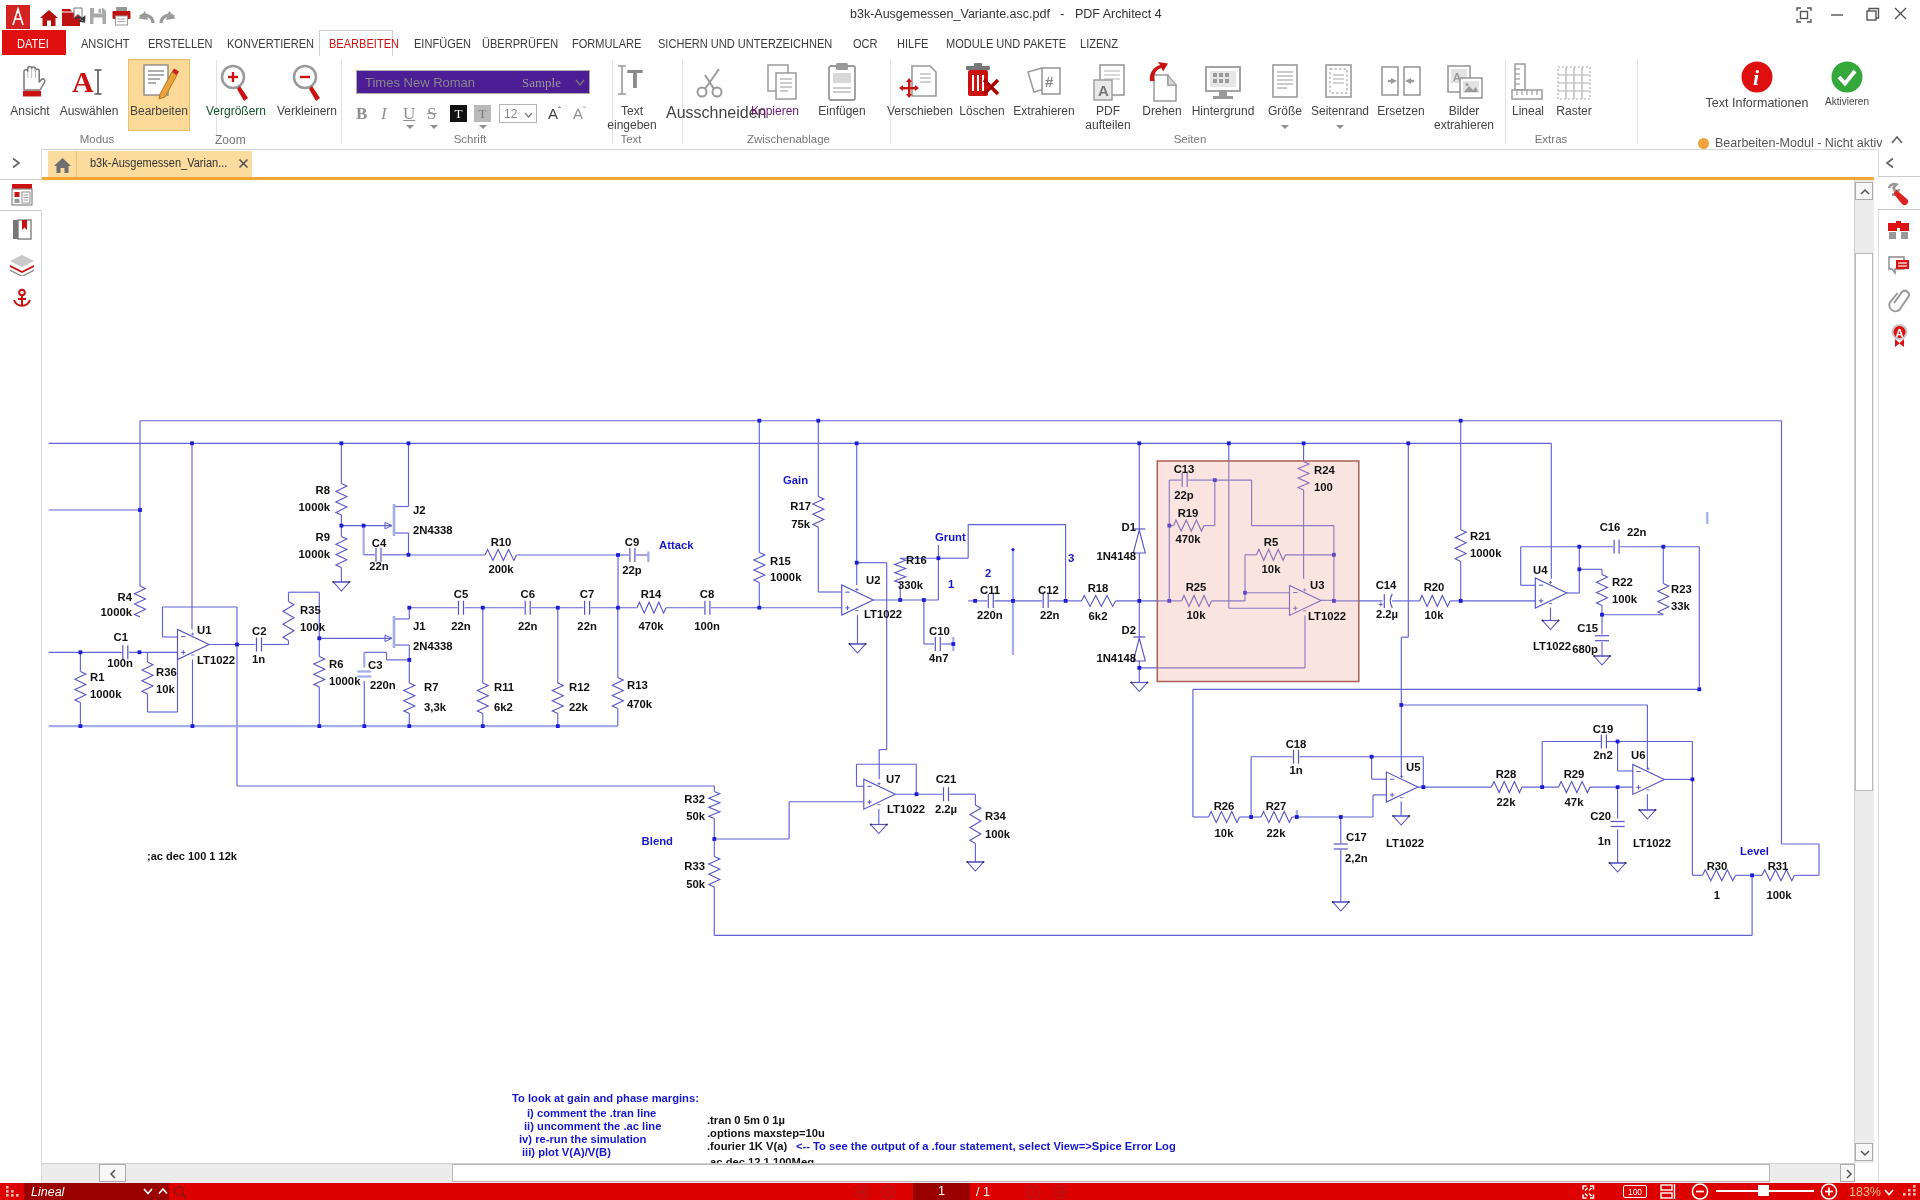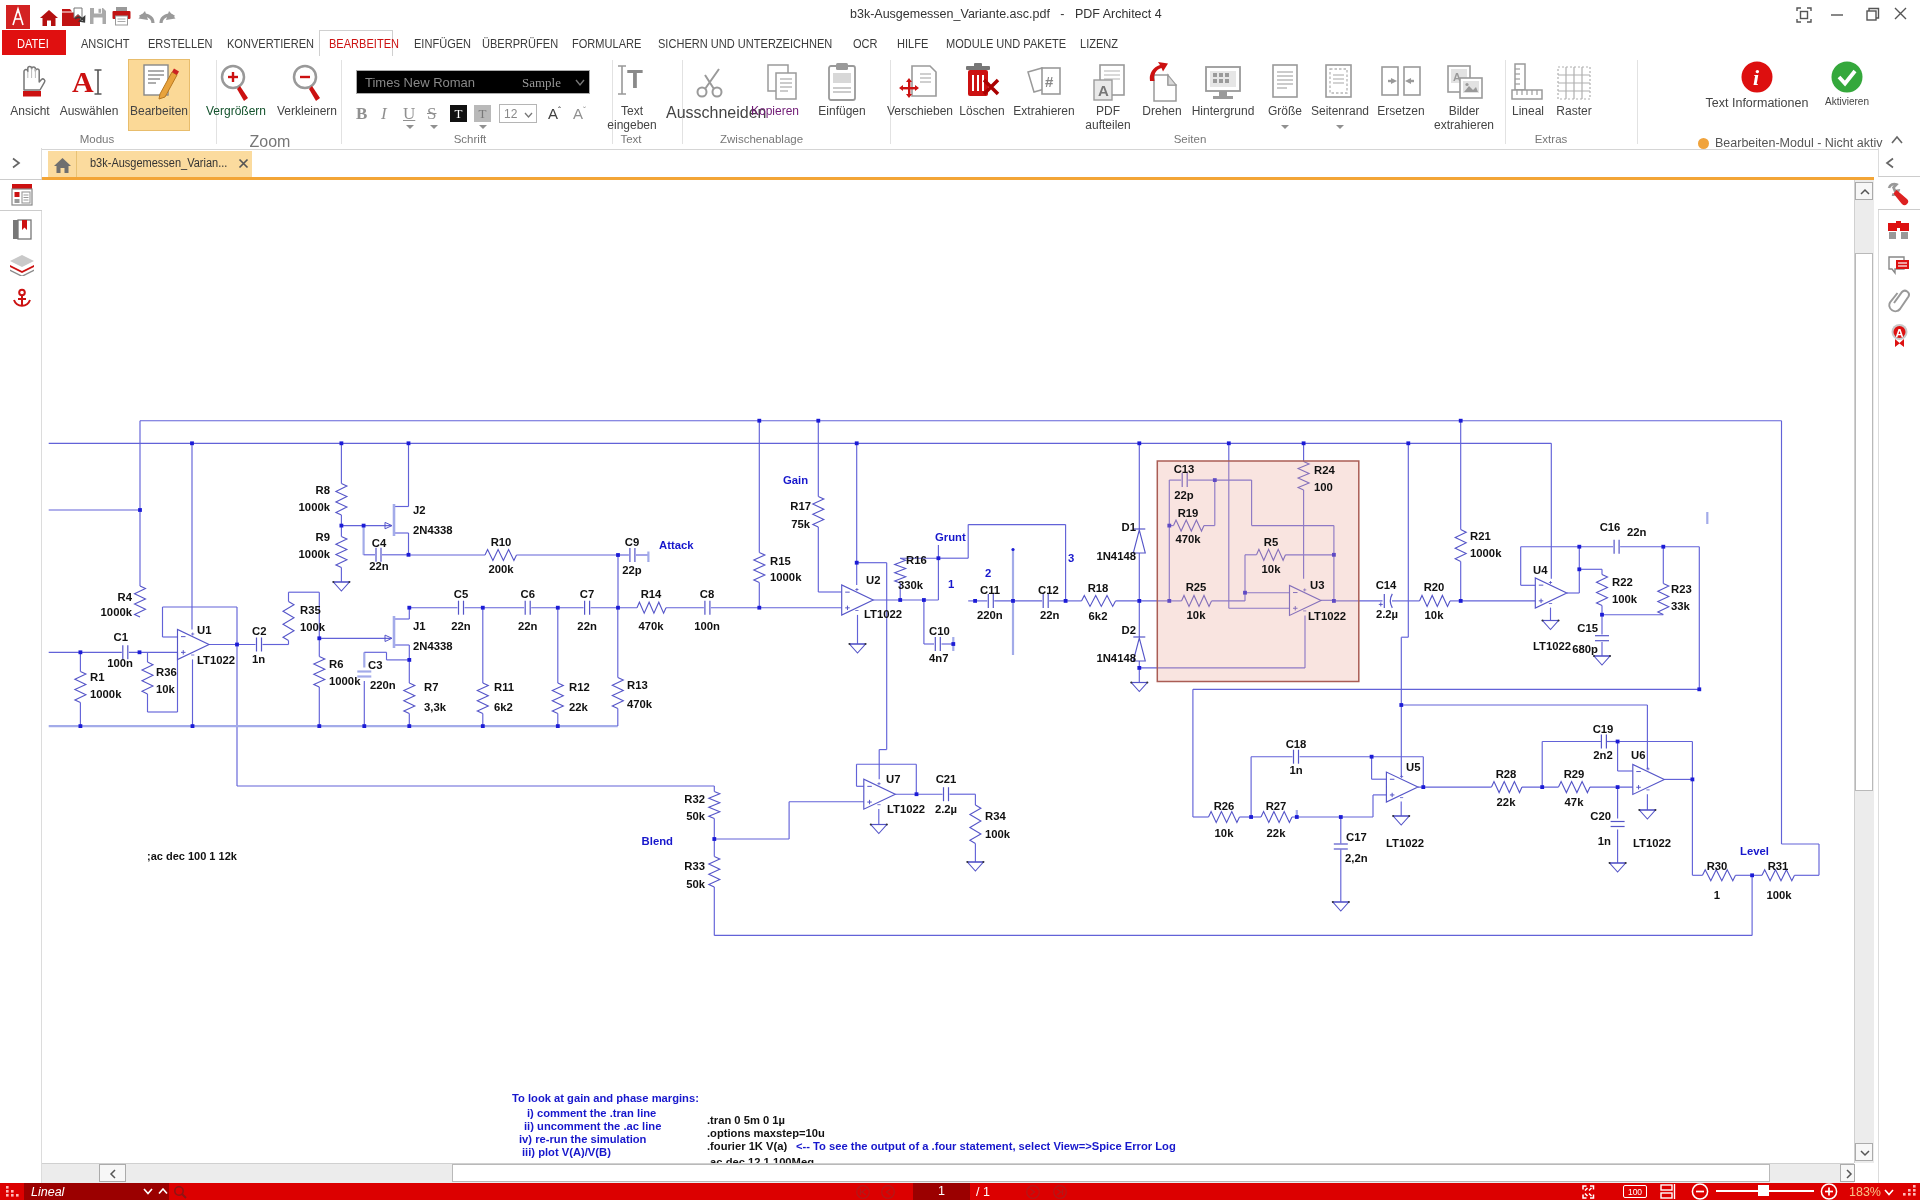--- a/index.html
+++ b/index.html
@@ -78,24 +78,24 @@
 
 <div class="abs" style="left:0;top:56px;width:1920px;height:94px;background:#fff;border-bottom:1px solid #d5d5d5"></div>
 <div class="abs" style="left:216px;top:60px;width:1px;height:84px;background:#e2e2e2"></div>
 <div class="abs" style="left:341px;top:60px;width:1px;height:84px;background:#e2e2e2"></div>
 <div class="abs" style="left:612px;top:60px;width:1px;height:84px;background:#e2e2e2"></div>
 <div class="abs" style="left:682px;top:60px;width:1px;height:84px;background:#e2e2e2"></div>
 <div class="abs" style="left:890px;top:60px;width:1px;height:84px;background:#e2e2e2"></div>
 <div class="abs" style="left:1505px;top:60px;width:1px;height:84px;background:#e2e2e2"></div>
 <div class="abs" style="left:1637px;top:60px;width:1px;height:84px;background:#e2e2e2"></div>
 <div class="abs" style="left:42px;top:133px;width:110px;text-align:center;font-size:11.5px;color:#777">Modus</div>
-<div class="abs" style="left:215px;top:133px;width:110px;text-align:center;font-size:16px;color:#777">Zoom</div>
+<div class="abs" style="left:215px;top:133px;width:110px;text-align:left;font-size:12px;color:#777">Zoom</div>
 <div class="abs" style="left:415px;top:133px;width:110px;text-align:center;font-size:11.5px;color:#777">Schrift</div>
 <div class="abs" style="left:576px;top:133px;width:110px;text-align:center;font-size:11.5px;color:#777">Text</div>
-<div class="abs" style="left:720px;top:133px;width:110px;text-align:left;font-size:11.5px;color:#777">Zwischenablage</div>
+<div class="abs" style="left:720px;top:133px;width:110px;text-align:right;font-size:11.5px;color:#777">Zwischenablage</div>
 <div class="abs" style="left:1135px;top:133px;width:110px;text-align:center;font-size:11.5px;color:#777">Seiten</div>
 <div class="abs" style="left:1496px;top:133px;width:110px;text-align:center;font-size:11.5px;color:#777">Extras</div>
 
 <div class="abs" style="left:128px;top:59px;width:62px;height:72px;background:#fbd997;border:1px solid #e8bd6c"></div>
 <svg class="ic" style="left:14px;top:62px" width="34" height="42" viewBox="0 0 34 42">
  <path d="M10 24 L10 9.5 a1.9 1.9 0 0 1 3.8 0 L13.8 6.5 a1.9 1.9 0 0 1 3.8 0 L17.6 7 a1.9 1.9 0 0 1 3.8 0 L21.4 9 a1.9 1.9 0 0 1 3.8 0 L25.2 20 L27.5 17.5 a2 2 0 0 1 3 2.6 L26 28 L10 28 Z" fill="#fff" stroke="#777" stroke-width="1.5" stroke-linejoin="round"></path>
  <path d="M13.8 9.5 L13.8 16 M17.6 6.5 L17.6 16 M21.4 7 L21.4 16" stroke="#bbb" stroke-width="1"></path>
  <rect x="9" y="29" width="18" height="5.5" fill="#cc1111"></rect>
   </svg>
 <div class="abs" style="left:0px;top:104px;width:60px;text-align:center;font-size:12px;color:#444">Ansicht</div>
@@ -124,21 +124,21 @@
  <path d="M24 24 L32 36 L28 39 L21 27 Z" fill="#cc1111"></path>
   </svg>
 <div class="abs" style="left:198px;top:104px;width:76px;text-align:center;font-size:12px;color:#14532d">Vergrößern</div>
 <svg class="ic" style="left:288px;top:62px" width="40" height="42" viewBox="0 0 40 42">
  <circle cx="17" cy="15" r="11" fill="none" stroke="#999" stroke-width="2.5"></circle>
  <line x1="12" y1="15" x2="22" y2="15" stroke="#cc1111" stroke-width="2.4"></line>
  <path d="M24 24 L32 36 L28 39 L21 27 Z" fill="#cc1111"></path>
   </svg>
 <div class="abs" style="left:268px;top:104px;width:78px;text-align:center;font-size:12px;color:#444">Verkleinern</div>
 
-<div class="abs" style="left:356px;top:70px;width:234px;height:24px;border:1px solid #ababab;background:#000000">
+<div class="abs" style="left:356px;top:70px;width:234px;height:24px;border:1px solid #ababab;background:#4c1d95">
   <span style="position:absolute;left:8px;top:4px;font-size:13px;color:#888">Times New Roman</span>
   <span style="position:absolute;left:165px;top:4px;font-family:'Liberation Serif',serif;font-size:13px;color:#999">Sample</span>
   <svg style="position:absolute;right:4px;top:8px" width="10" height="8">
       <path d="M1 1 L5 6 L9 1" fill="none" stroke="#777" stroke-width="1.4"></path>
     </svg>
 </div>
 <div class="abs" style="left:356px;top:104px;font-size:17px;color:#909090;font-weight:bold;font-family:'Liberation Serif',serif">B</div>
 <div class="abs" style="left:381px;top:104px;font-size:17px;color:#909090;font-style:italic;font-family:'Liberation Serif',serif">I</div>
 <div class="abs" style="left:403px;top:104px;font-size:17px;color:#909090;text-decoration:underline;font-family:'Liberation Serif',serif">U</div>
 <svg class="ic" style="left:404px;top:124px" width="12" height="6">

